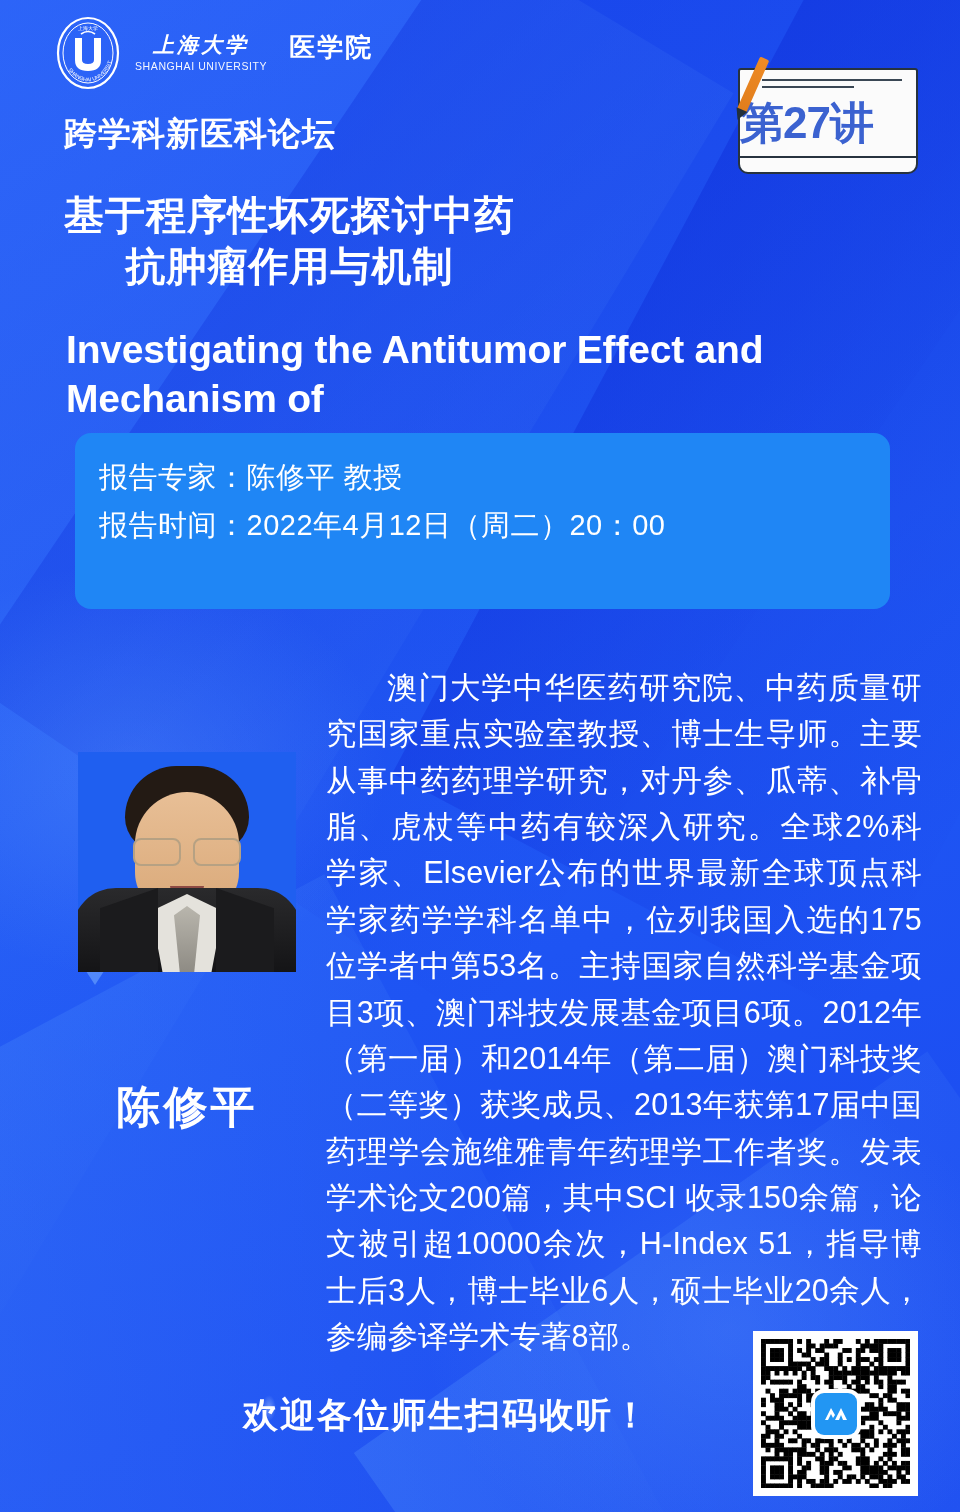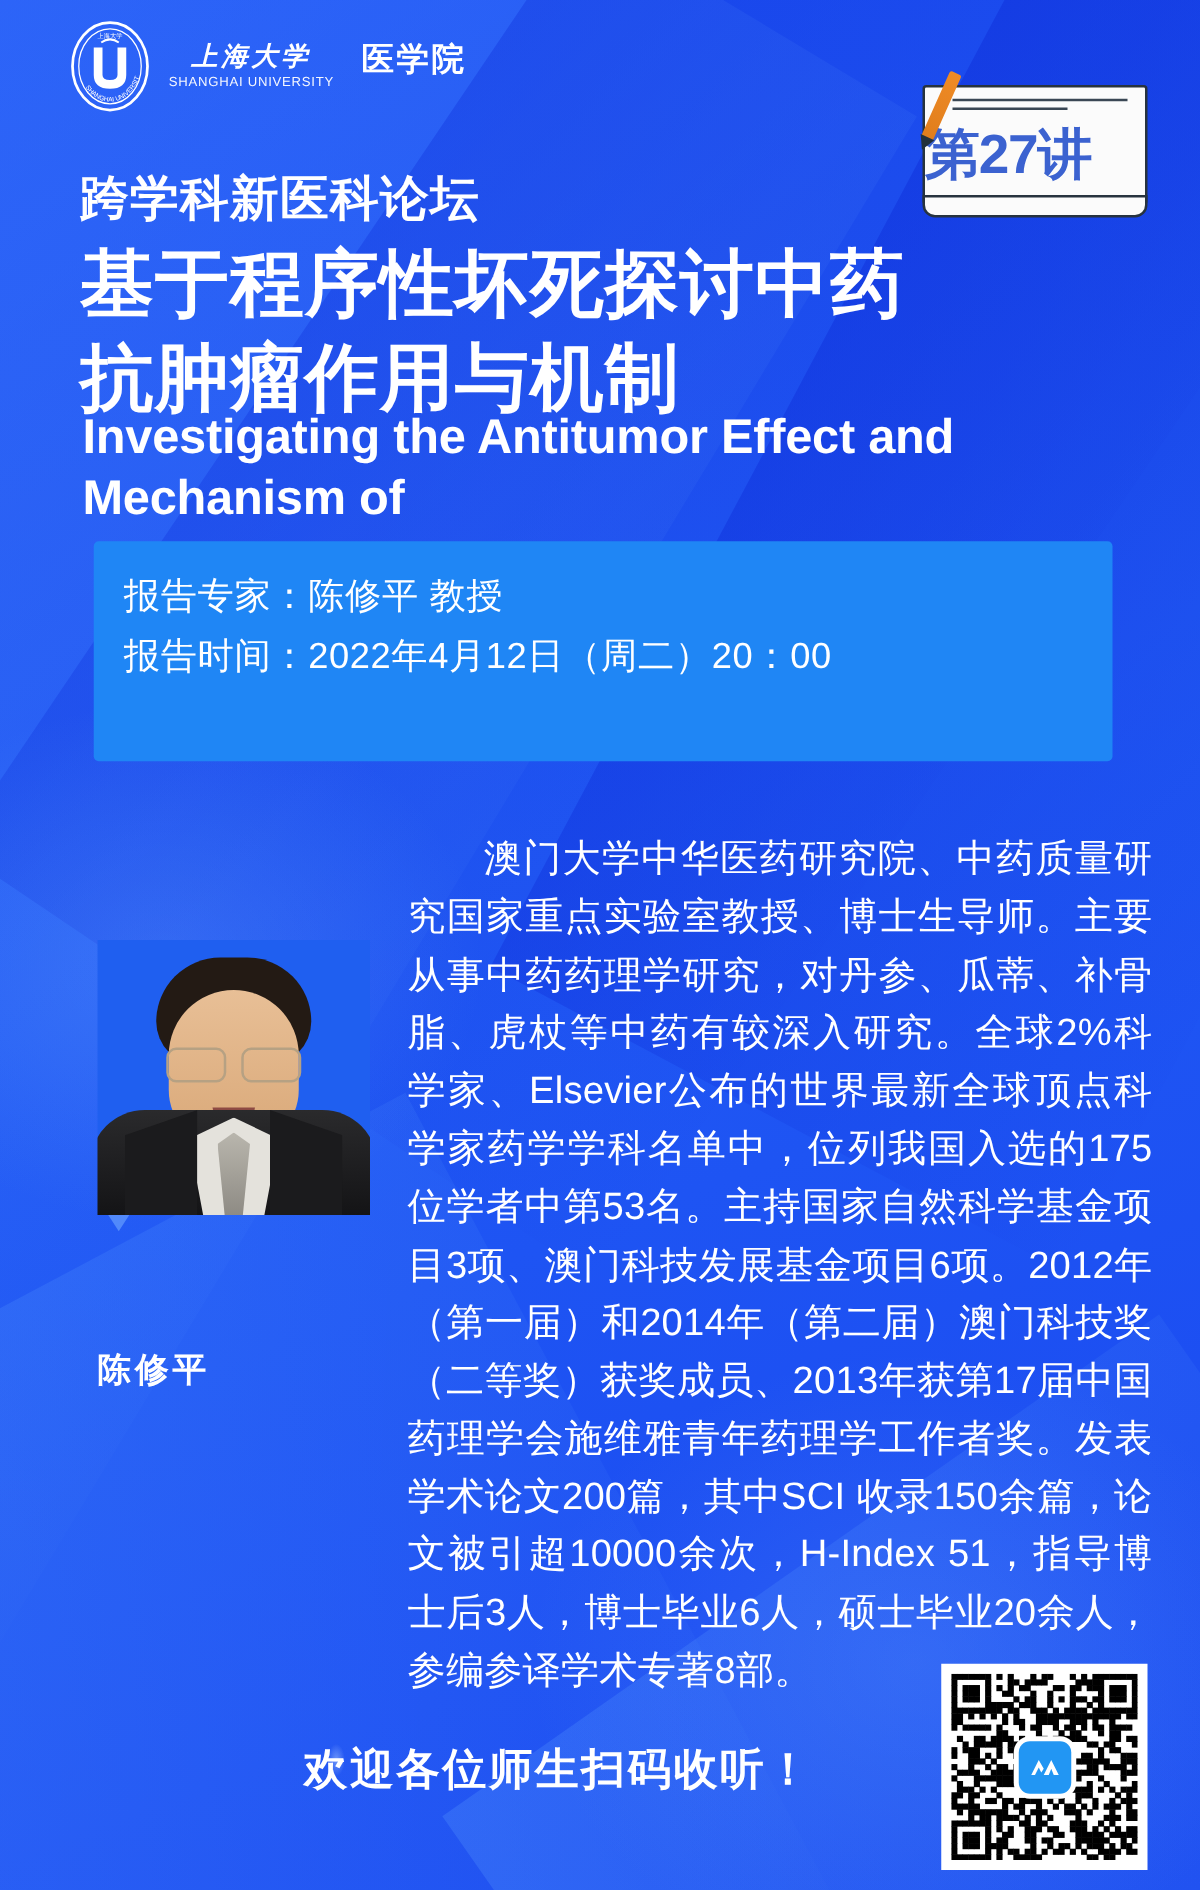--- a/index.html
+++ b/index.html
@@ -64,29 +64,29 @@
                 background:#fbfbfb; border:2px solid #27333f; border-radius:0 0 10px 10px; }
   .badge-pencil { position:absolute; left:22px; top:0px; width:10px; height:58px;
                   background:linear-gradient(180deg,#ef8b25,#e07d1c);
                   transform:rotate(24deg); border-radius:2px; }
   .badge-pencil:after { content:""; position:absolute; left:-1px; bottom:-9px;
                         border-left:6px solid transparent; border-right:6px solid transparent;
                         border-top:11px solid #22303c; }
 
   
   .forum-title { position:absolute; left:64px; top:112px; color:#fff;
-                 font-size:39px; font-weight:700; letter-spacing:1px;margin-top:20px; }
+                 font-size:33px; font-weight:700; letter-spacing:1px; }
   .main-title { position:absolute; left:64px; top:190px; color:#fff;
-                font-size:59px; font-weight:700; line-height:1.27; letter-spacing:1px; }
+                font-size:40px; font-weight:700; line-height:1.27; letter-spacing:1px;text-align:center; }
   .sub-title { position:absolute; left:66px; top:325px; color:#fff;
                font-size:39px; line-height:1.26; font-weight:700; letter-spacing:-.2px; }
 
   
   .info-panel { position:absolute; left:75px; top:433px; width:815px; height:176px;
-                background:#1f86f5; border-radius:4px; padding:20px 0 0 24px; }
+                background:#1f86f5; border-radius:16px; padding:20px 0 0 24px; }
   .info-row { color:#fff; font-size:29px; line-height:1.66; letter-spacing:.5px; white-space:nowrap; }
 
   
   .photo {
     position:absolute; left:78px; top:752px; width:218px; height:220px;
     background:
       radial-gradient(ellipse 60px 74px at 50% 30%, #e8b68e 0%, #d9a478 58%, rgba(217,164,120,0) 62%),
       linear-gradient(#1f5ff0,#1f5ff0);
     overflow:hidden;
   }
@@ -112,22 +112,22 @@
   .ph-lapelL { position:absolute; left:22px; bottom:0; width:58px; height:84px; background:#1b1b1d;
                clip-path:polygon(100% 0,100% 100%,0 100%,0 24%); }
   .ph-lapelR { position:absolute; right:22px; bottom:0; width:58px; height:84px; background:#1b1b1d;
                clip-path:polygon(0 0,100% 24%,100% 100%,0 100%); }
 
   .tri { position:absolute; width:0; height:0; border-left:11px solid transparent;
          border-right:11px solid transparent; border-top:17px solid rgba(120,175,255,.8); }
   .tri-top { left:84px; top:764px; }
   .tri-bot { left:84px; top:968px; border-top-color:rgba(120,175,255,.55); }
 
-  .sp-name { position:absolute; left:78px; top:1078px; width:218px; 
-             color:#fff; font-size:27px; font-weight:700; letter-spacing:3px; }
+  .sp-name { position:absolute; left:78px; top:1078px; width:218px; text-align:center;
+             color:#fff; font-size:44px; font-weight:700; letter-spacing:3px; }
   .sp-role { position:absolute; left:78px; top:1136px; width:218px; text-align:center;
              color:#fff; font-size:25px; letter-spacing:2px; }
 
   
   .bio { position:absolute; left:326px; top:664px; width:596px; color:#fff;
          font-size:30.5px; line-height:1.52; text-align:justify; text-indent:2em;
          letter-spacing:.2px; }
 
   
   .cta { position:absolute; left:243px; top:1392px; color:#fff;

